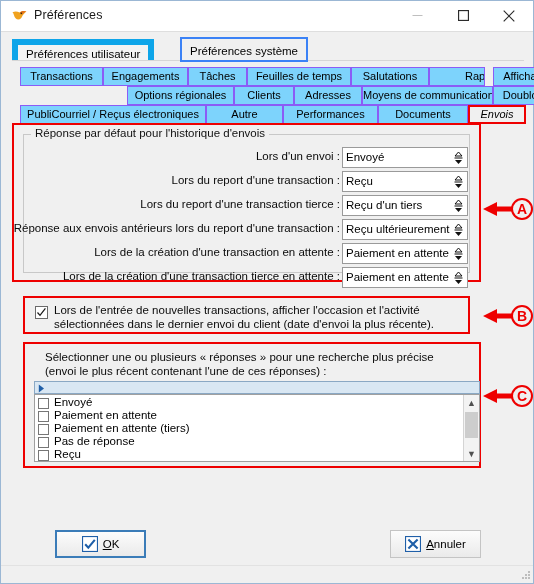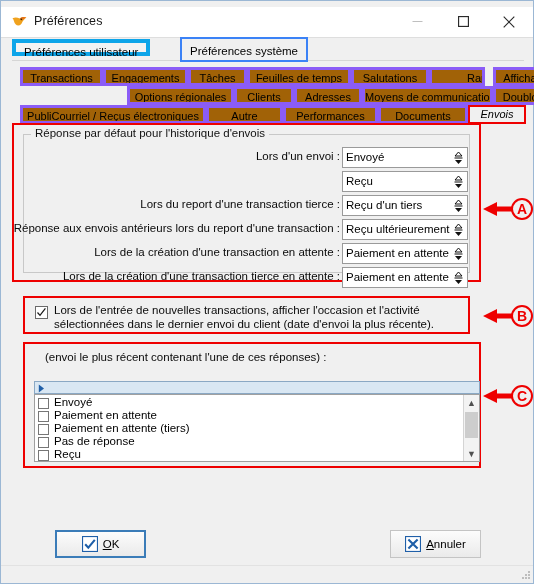--- a/index.html
+++ b/index.html
@@ -28,21 +28,20 @@
   }
 
   
   #titlebar {
     position: absolute;
     left: 0; top: 0;
     width: 532px;
     height: 30px;
     background: #ffffff;
     border-bottom: 1px solid #dedede;
-    margin-top: 6px;
   }
   #app-icon {
     position: absolute;
     left: 10px; top: 7px;
     width: 17px; height: 16px;
   }
   #title-text {
     position: absolute;
     left: 33px; top: 7px;
     font-size: 12.5px;
@@ -64,23 +63,23 @@
 
   
   #toptabs {
     position: absolute;
     left: 11px; top: 36px;
     height: 23px;
   }
   .ttab {
     position: absolute;
     top: 2px;
-    height: 17px;
-    box-sizing: border-box;
-    border: 4px solid #0ea5e9;
+    height: 31px;
+    box-sizing: border-box;
+    border: 6px solid #0ea5e9;
     background: #f3f3f3;
     padding: 0 8px;
     line-height: 19px;
     font-size: 11.5px;
     white-space: nowrap;
   }
   .ttab.active {
     top: 0px;
     height: 25px;
     line-height: 24px;
@@ -118,22 +117,22 @@
     width: 496px;
   }
   #strow0 { top: 0px; }
   #strow1 { top: 19px; }
   #strow2 { top: 38px; }
   .stab {
     position: absolute;
     top: 0;
     height: 19px;
     box-sizing: border-box;
-    border: 3px solid #8b5cf6;
-    background: #a16207;
+    border: 1px solid #8b5cf6;
+    background: #7dd3fc;
     line-height: 17px;
     text-align: center;
     font-size: 11px;
     white-space: nowrap;
     overflow: hidden;
   }
   .stab.sel {
     border: 2px solid #ee0000;
     background: #f0f0f0;
     line-height: 15px;
@@ -441,20 +440,21 @@
         <span class="val">Envoyé</span>
         <svg class="spin" viewBox="0 0 11 18">
           <path d="M5.5 3 L9 7 L2 7 Z" fill="none" stroke="#111" stroke-width="1"></path>
           <rect x="1.5" y="8.5" width="8" height="1" fill="#111"></rect>
           <path d="M2 11 L9 11 L5.5 15 Z" fill="#111"></path>
         </svg>
       </div>
     </div>
 
     <div class="frow" style="top:36px;">
+      <span class="flabel">Lors du report d'une transaction :</span>
       <div class="fcombo">
         <span class="val">Reçu</span>
         <svg class="spin" viewBox="0 0 11 18">
           <path d="M5.5 3 L9 7 L2 7 Z" fill="none" stroke="#111" stroke-width="1"></path>
           <rect x="1.5" y="8.5" width="8" height="1" fill="#111"></rect>
           <path d="M2 11 L9 11 L5.5 15 Z" fill="#111"></path>
         </svg>
       </div>
     </div>
 
@@ -512,20 +512,21 @@
     <svg id="chkB" viewBox="0 0 13 13">
       <rect x="0.5" y="0.5" width="12" height="12" fill="#ffffff" stroke="#6a6a6a" stroke-width="1"></rect>
       <path d="M2.5 6.5 L5 9.3 L10.4 2.4" fill="none" stroke="#1a1a1a" stroke-width="1.25"></path>
     </svg>
     <span id="chkB-label">Lors de l'entrée de nouvelles transactions, afficher l'occasion et l'activité sélectionnées dans le dernier envoi du client (date d'envoi la plus récente).</span>
   </div>
 
   <div id="redbox-c" class="redbox"></div>
 
   <div id="cText">
+    <div>Sélectionner une ou plusieurs « réponses » pour une recherche plus précise</div>
     <div>(envoi le plus récent contenant l'une de ces réponses) :</div>
   </div>
 
   <div id="listHeader">
     <svg class="arrow" width="7" height="9" viewBox="0 0 7 9">
       <path d="M0.8 0.4 L6 4.5 L0.8 8.6 Z" fill="#1f5fa8"></path>
     </svg>
   </div>
 
   <div id="listBox">

